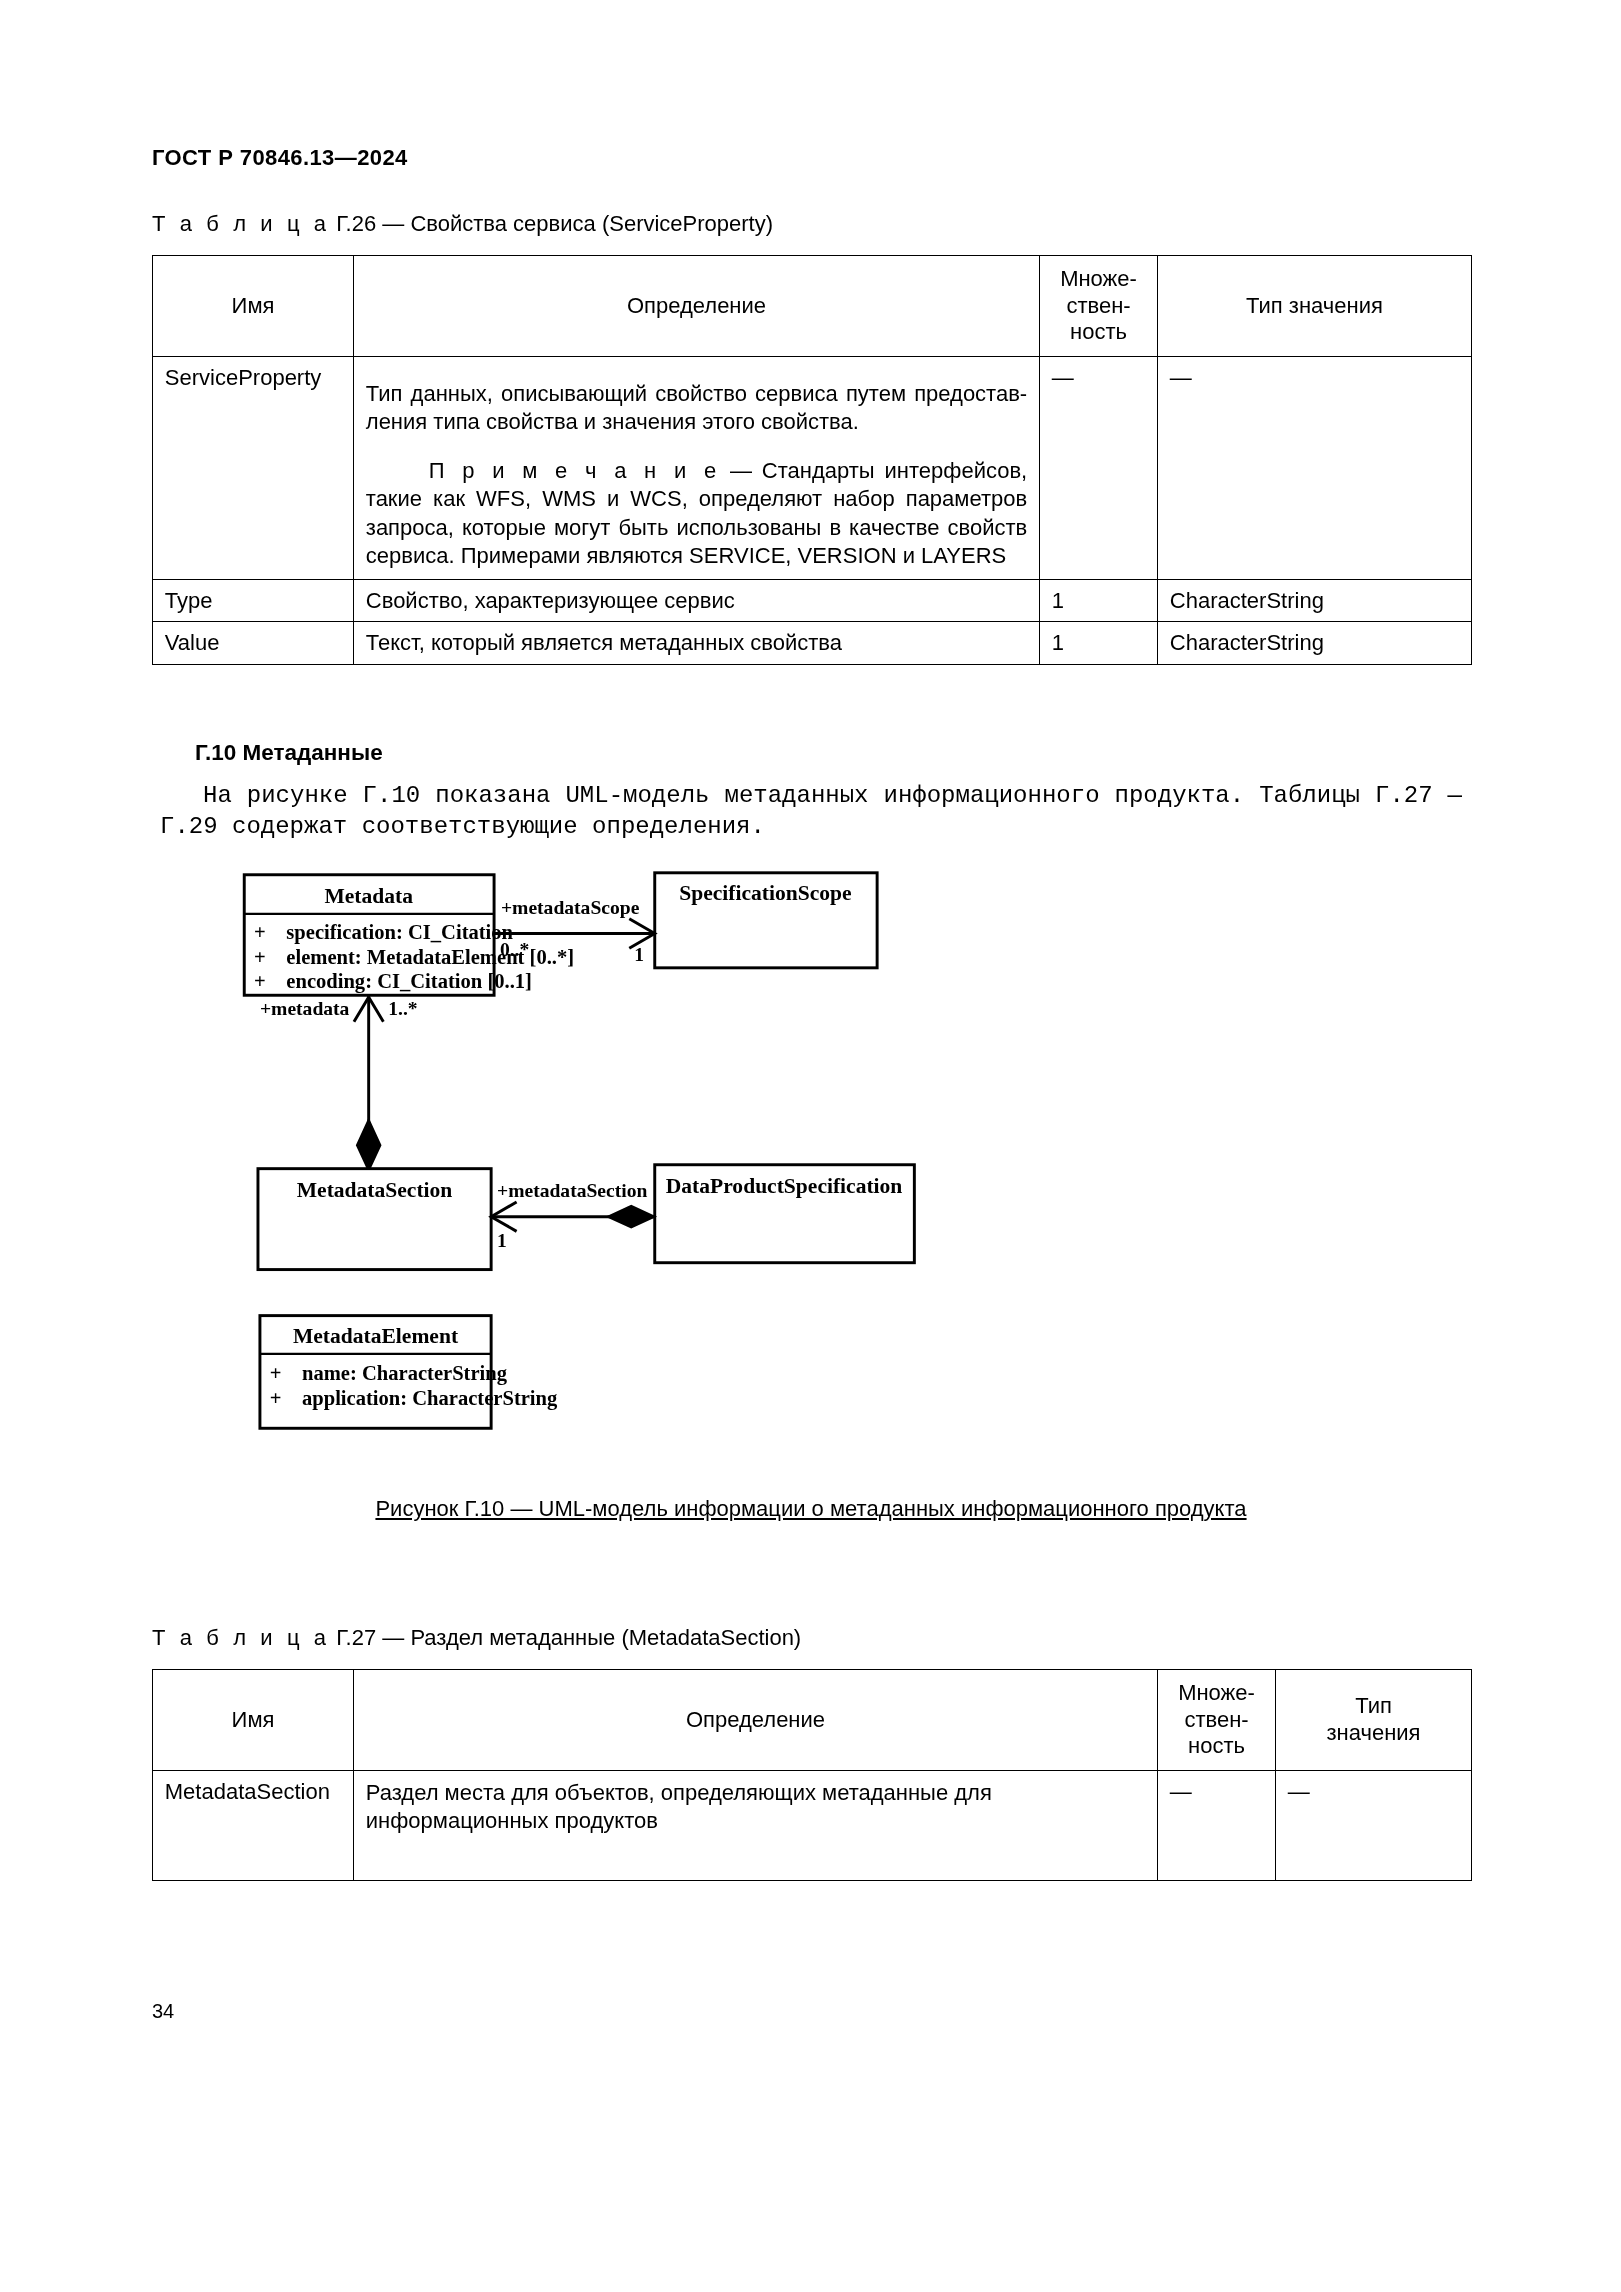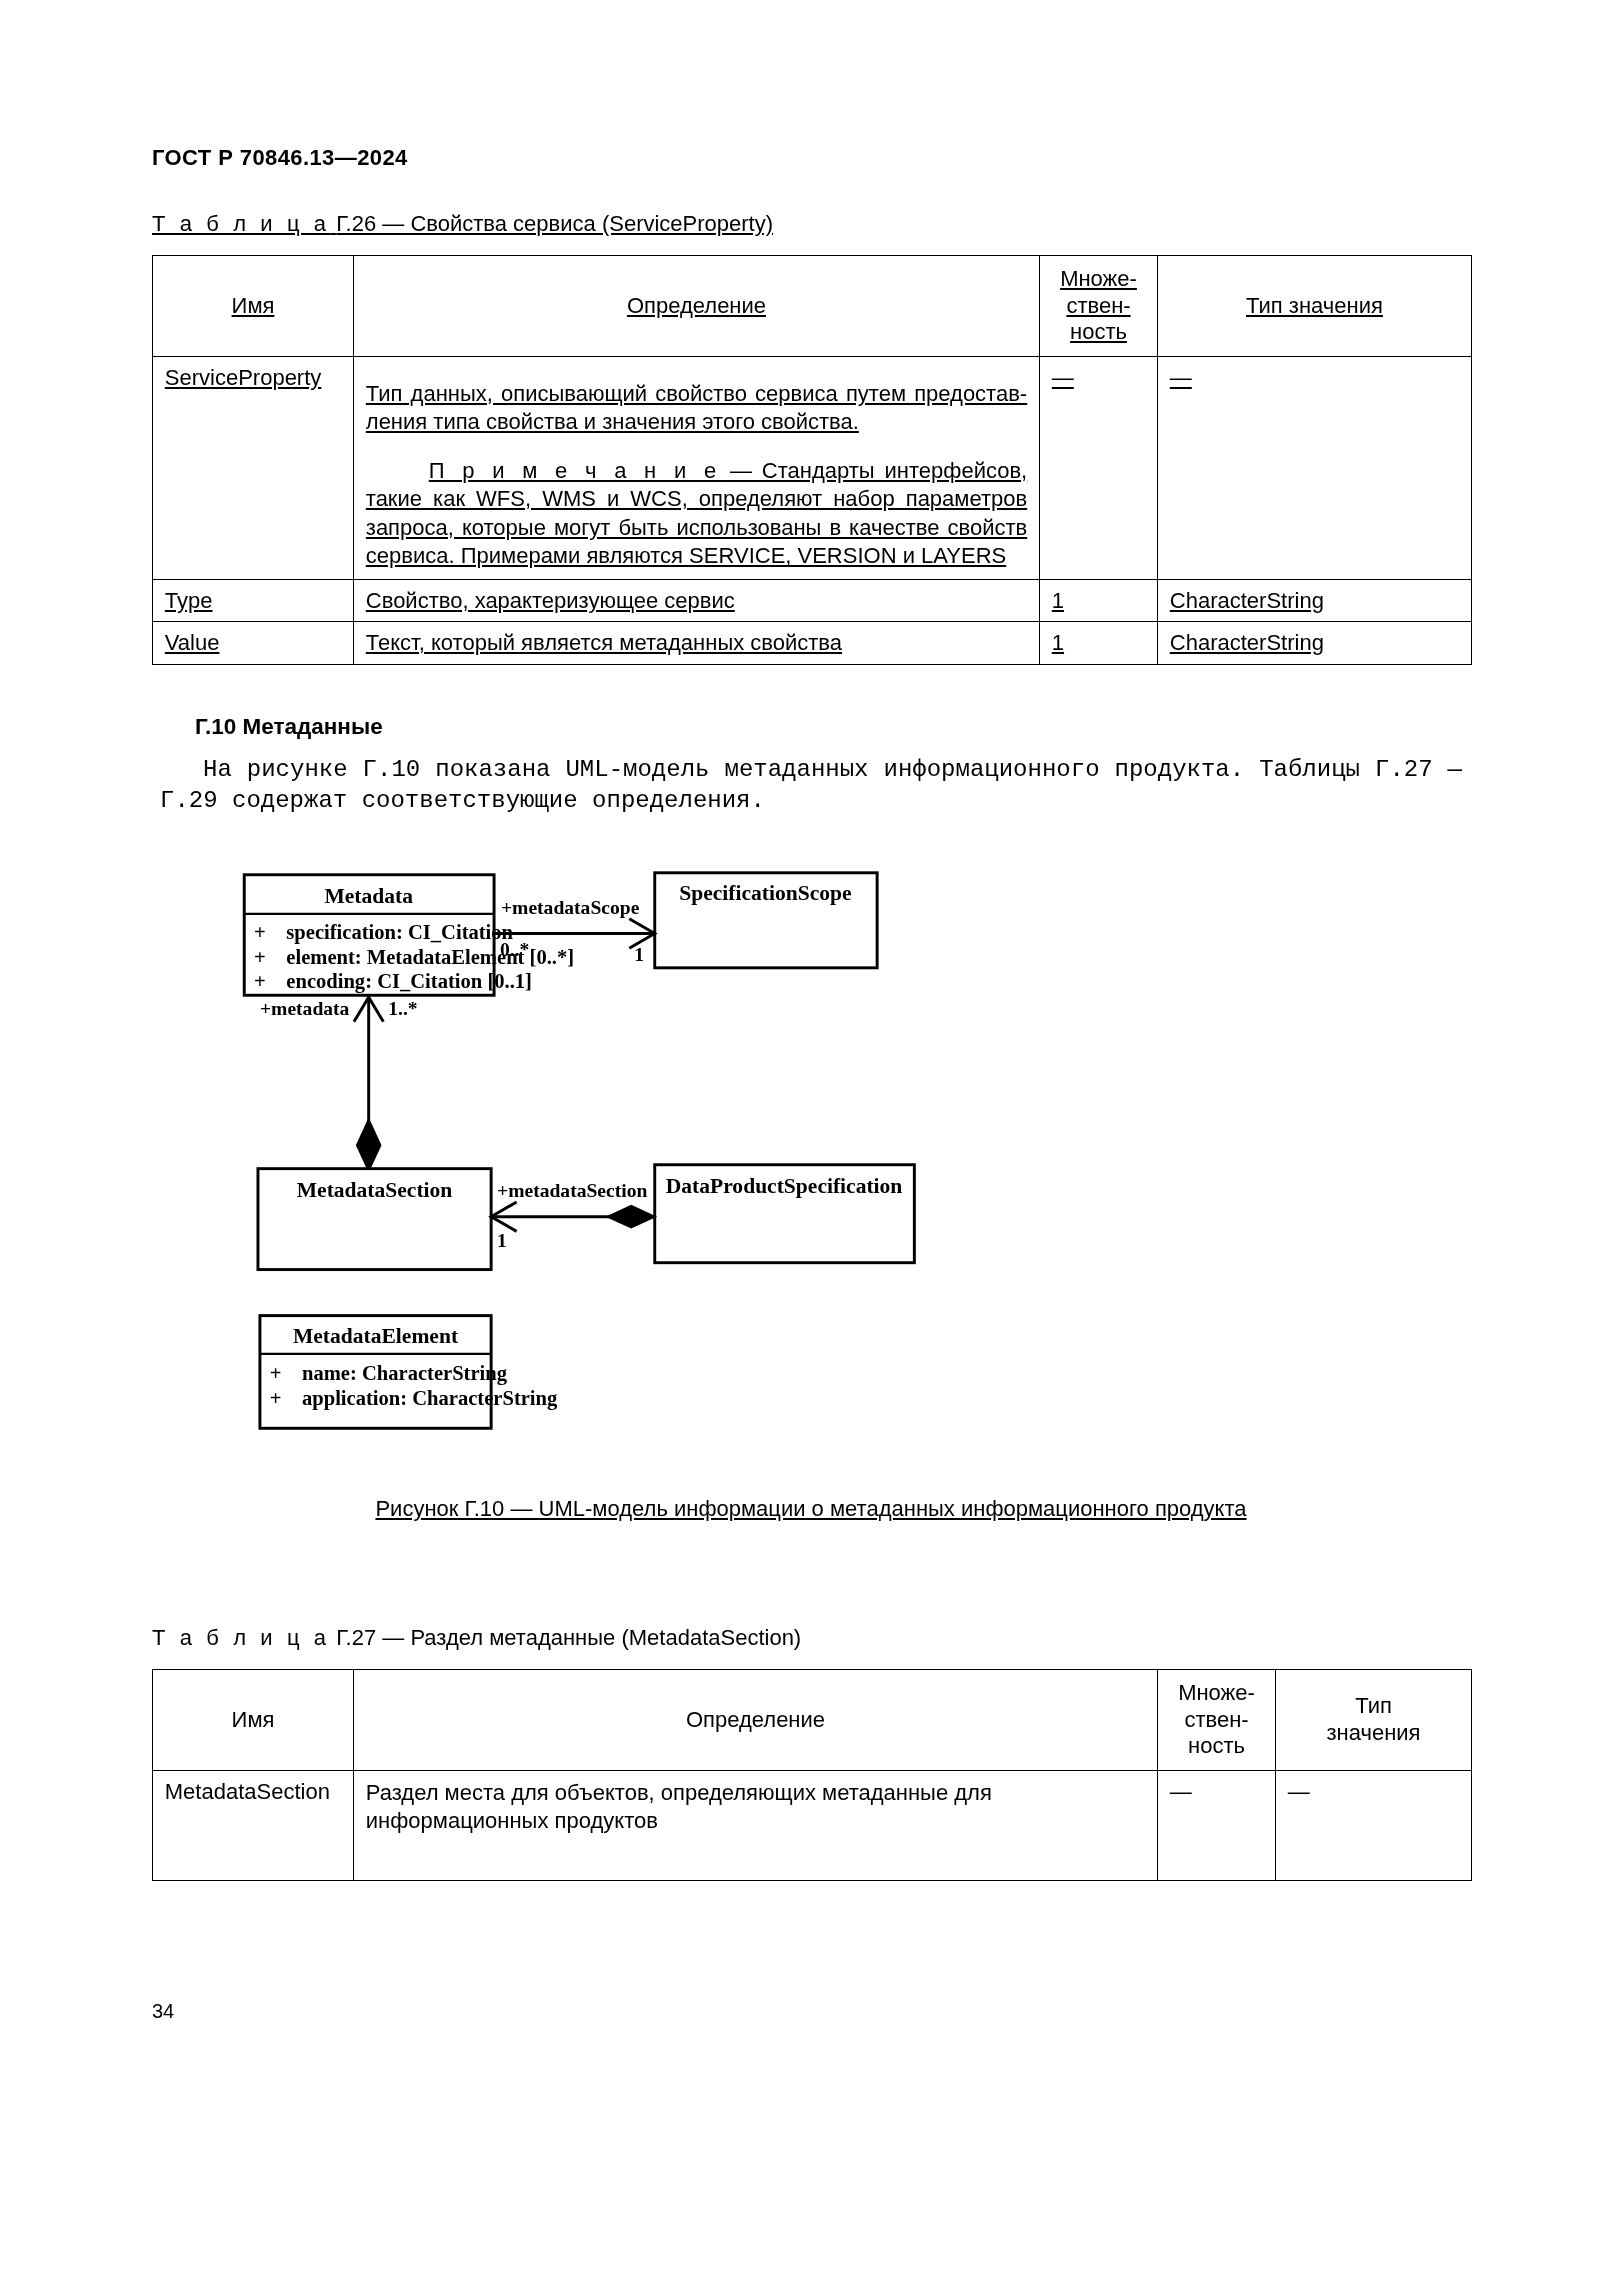--- a/index.html
+++ b/index.html
@@ -114,21 +114,21 @@
     font-size: 20px;
   }
 </style>
 </head>
 <body>
 
 <div class="page">
 
   <div class="doc-header">ГОСТ Р 70846.13—2024</div>
 
-  <div class="content" style="top: 211px; text-decoration: underline;">
+  <div class="content" style="top: 211px;">
     <div class="table-caption">
       <span class="spaced">Т а б л и ц а</span>
       <span>Г.26 — Свойства сервиса (ServiceProperty)</span>
     </div>
 
     <table class="gost" style="margin-top: 17.6px;">
       <colgroup>
         <col style="width:201px">
         <col style="width:686px">
         <col style="width:118px">
@@ -161,21 +161,21 @@
         <tr>
           <td>Value</td>
           <td>Текст, который является метаданных свойства</td>
           <td class="center">1</td>
           <td class="center">CharacterString</td>
         </tr>
       </tbody>
     </table>
   </div>
 
-  <div class="content" style="top: 714px;">
+  <div class="content" style="top: 740px;">
     <div class="sec-head">Г.10 Метаданные</div>
     <div class="body-par" style="margin-top: 13.7px;">На рисунке Г.10 показана UML-модель метаданных информационного продукта. Таблицы Г.27 — Г.29 содержат соответствующие определения.</div>
   </div>
 
   <div class="content" style="top: 863px;">
     <div class="figure-wrap">
       <svg class="uml-svg" width="1318" height="627" viewBox="0 0 1345 640" xmlns="http://www.w3.org/2000/svg">
         <defs>
           <style>
             .cls-box { fill:#ffffff; stroke:#000000; stroke-width:3; }

